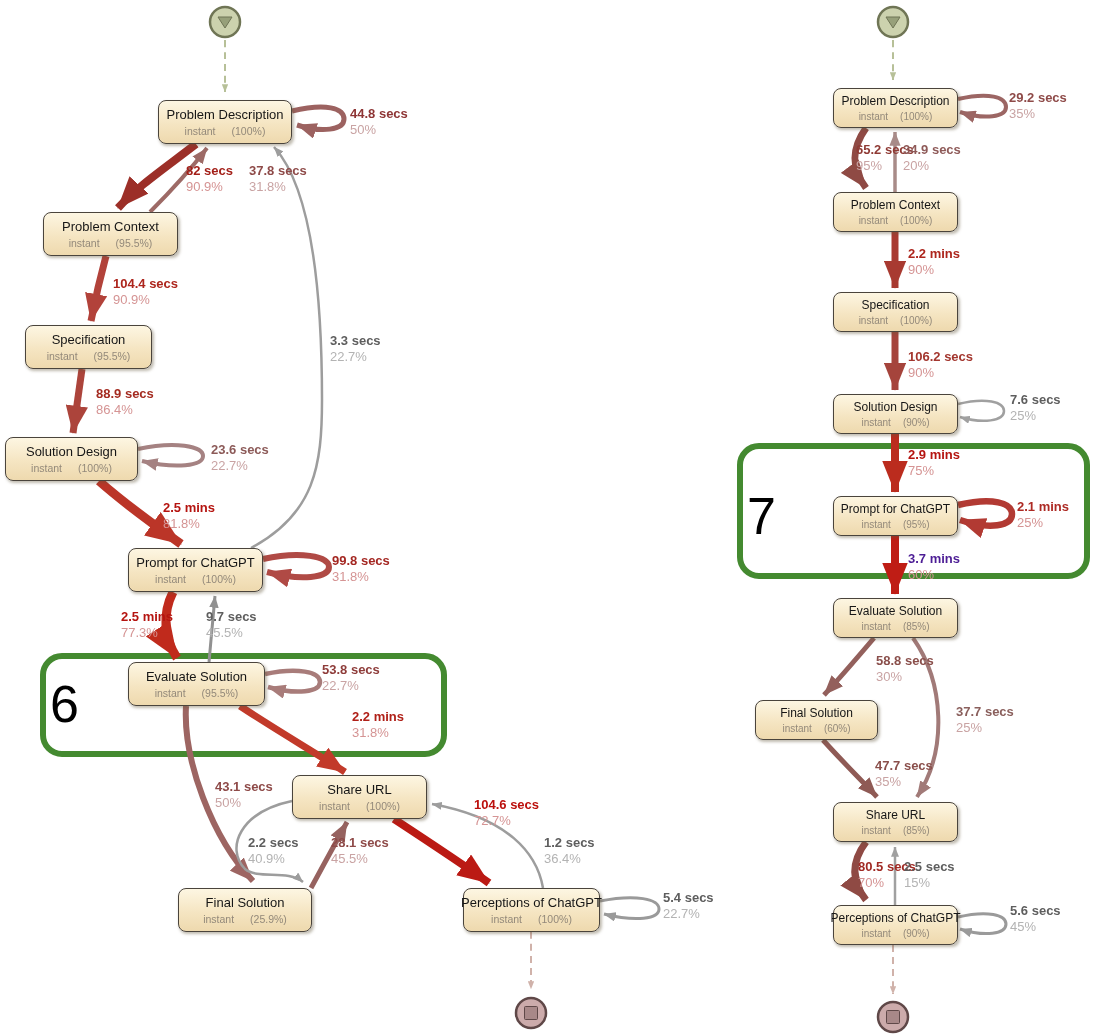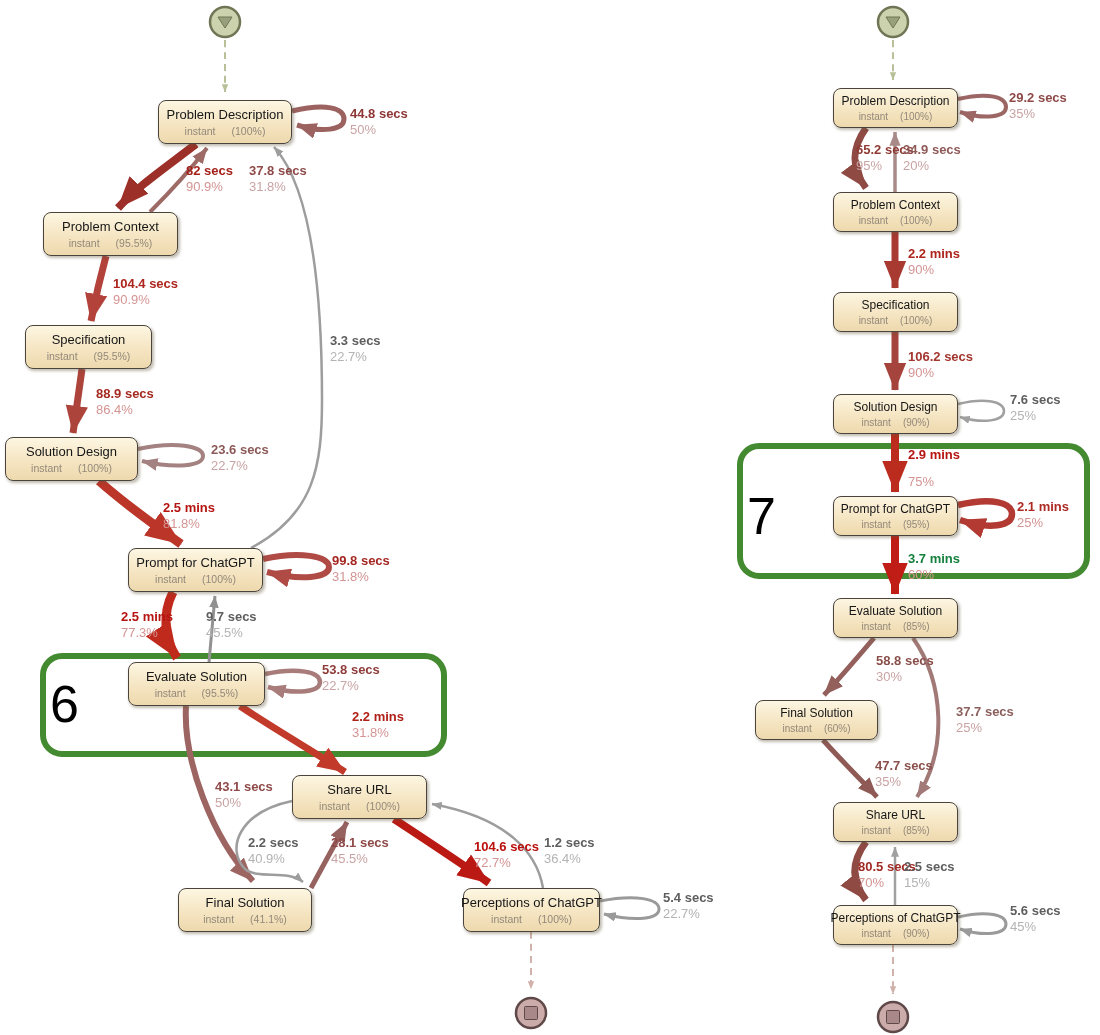--- a/index.html
+++ b/index.html
@@ -233,21 +233,21 @@
       <div class="p" style="color: rgb(201, 163, 163);">50%</div>
     </div>
     <div class="edge-label" style="left: 248px; top: 835px;">
       <div class="t" style="color: rgb(94, 94, 94);">2.2 secs</div>
       <div class="p" style="color: rgb(179, 179, 179);">40.9%</div>
     </div>
     <div class="edge-label" style="left: 331px; top: 835px;">
       <div class="t" style="color: rgb(142, 74, 72);">28.1 secs</div>
       <div class="p" style="color: rgb(201, 163, 163);">45.5%</div>
     </div>
-    <div class="edge-label" style="left: 474px; top: 839px;">
+    <div class="edge-label" style="left: 474px; top: 797px;">
       <div class="t" style="color: rgb(187, 15, 12);">104.6 secs</div>
       <div class="p" style="color: rgb(213, 148, 148);">72.7%</div>
     </div>
     <div class="edge-label" style="left: 544px; top: 835px;">
       <div class="t" style="color: rgb(94, 94, 94);">1.2 secs</div>
       <div class="p" style="color: rgb(179, 179, 179);">36.4%</div>
     </div>
     <div class="edge-label" style="left: 663px; top: 890px;">
       <div class="t" style="color: rgb(94, 94, 94);">5.4 secs</div>
       <div class="p" style="color: rgb(179, 179, 179);">22.7%</div>
@@ -298,21 +298,21 @@
       <div class="node-title">Share URL</div>
       <div class="node-sub">
         <span>instant</span>
         <span>(100%)</span>
       </div>
     </div>
     <div class="node" style="left: 178px; top: 888px; width: 134px; height: 44px;">
       <div class="node-title">Final Solution</div>
       <div class="node-sub">
         <span>instant</span>
-        <span>(41.1%)</span>
+        <span>(25.9%)</span>
       </div>
     </div>
     <div class="node" style="left: 463px; top: 888px; width: 137px; height: 44px;">
       <div class="node-title">Perceptions of ChatGPT</div>
       <div class="node-sub">
         <span>instant</span>
         <span>(100%)</span>
       </div>
     </div>
     <div class="hl-box" style="left: 737px; top: 443px; width: 353px; height: 136px; border-color: rgb(68, 138, 48);"></div>
@@ -336,28 +336,28 @@
     <div class="edge-label" style="left: 908px; top: 349px;">
       <div class="t" style="color: rgb(163, 54, 46);">106.2 secs</div>
       <div class="p" style="color: rgb(213, 148, 148);">90%</div>
     </div>
     <div class="edge-label" style="left: 1010px; top: 392px;">
       <div class="t" style="color: rgb(94, 94, 94);">7.6 secs</div>
       <div class="p" style="color: rgb(179, 179, 179);">25%</div>
     </div>
     <div class="edge-label" style="left: 908px; top: 447px;">
       <div class="t" style="color: rgb(181, 20, 16);">2.9 mins</div>
-      <div class="p" style="color: rgb(213, 148, 148); margin-top: 11px;">75%</div>
+      <div class="p" style="color: rgb(213, 148, 148);">75%</div>
     </div>
     <div class="edge-label" style="left: 1017px; top: 499px;">
       <div class="t" style="color: rgb(173, 42, 36);">2.1 mins</div>
       <div class="p" style="color: rgb(213, 148, 148);">25%</div>
     </div>
     <div class="edge-label" style="left: 908px; top: 551px;">
-      <div class="t" style="color: #15803d; text-align: center;">3.7 mins</div>
+      <div class="t" style="color: #4c1d95; text-align: center;">3.7 mins</div>
       <div class="p" style="color: rgb(213, 148, 148);">60%</div>
     </div>
     <div class="edge-label" style="left: 876px; top: 653px;">
       <div class="t" style="color: rgb(138, 79, 75);">58.8 secs</div>
       <div class="p" style="color: rgb(201, 163, 163);">30%</div>
     </div>
     <div class="edge-label" style="left: 956px; top: 704px;">
       <div class="t" style="color: rgb(138, 95, 92);">37.7 secs</div>
       <div class="p" style="color: rgb(201, 163, 163);">25%</div>
     </div>

